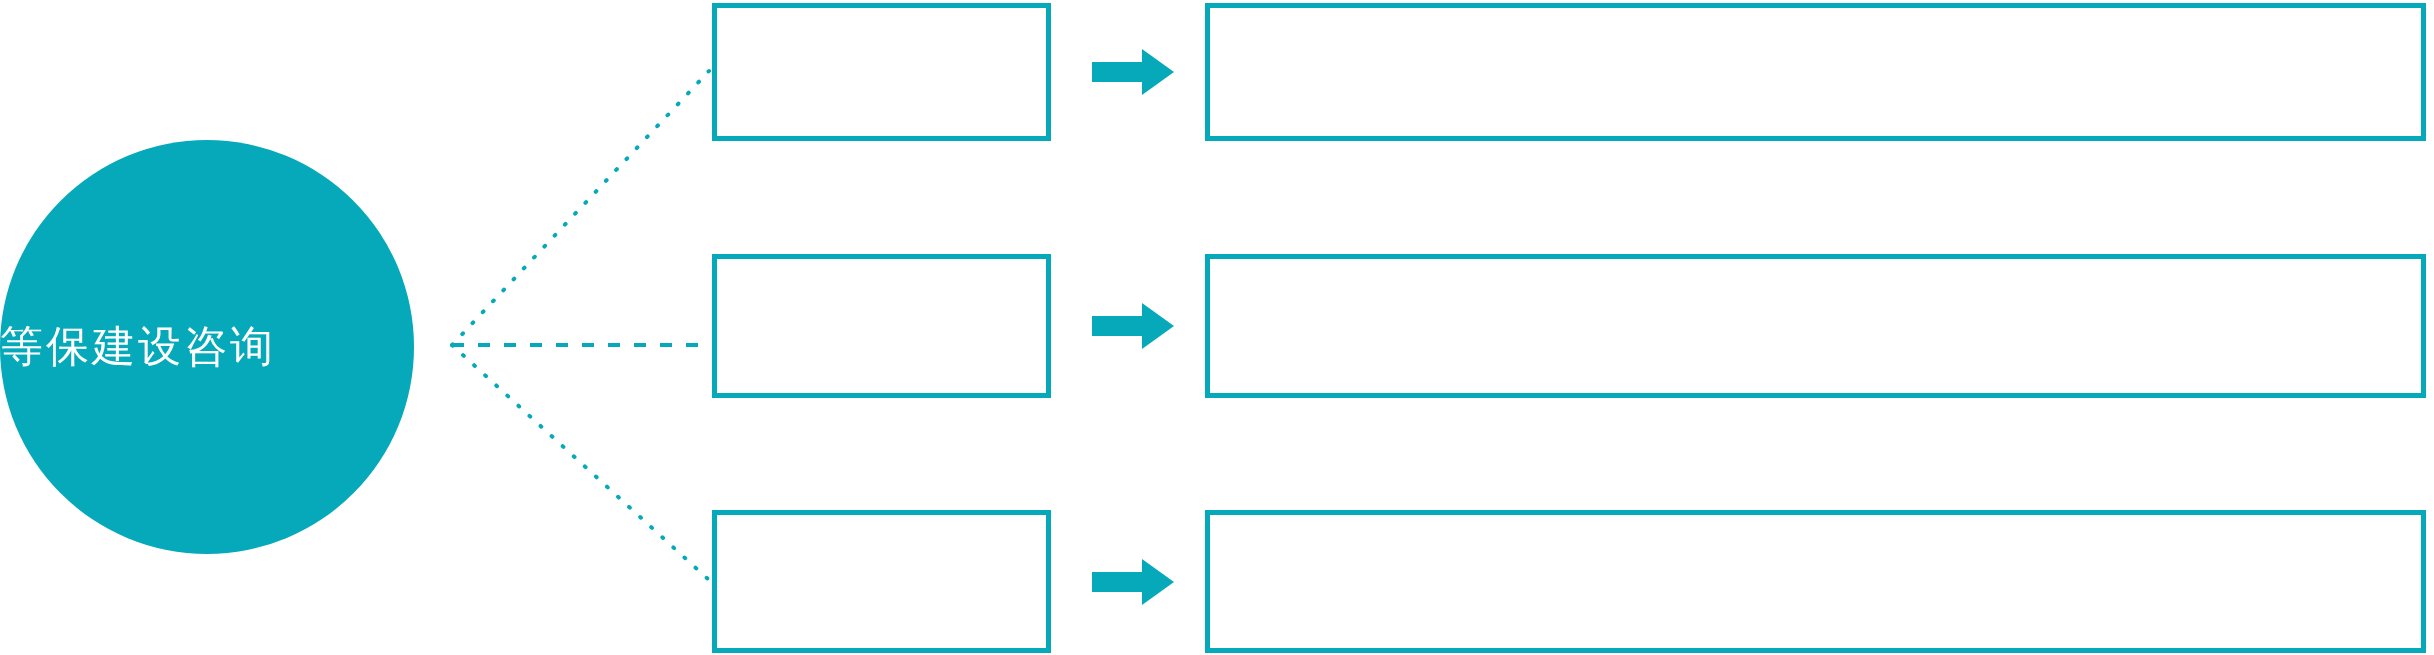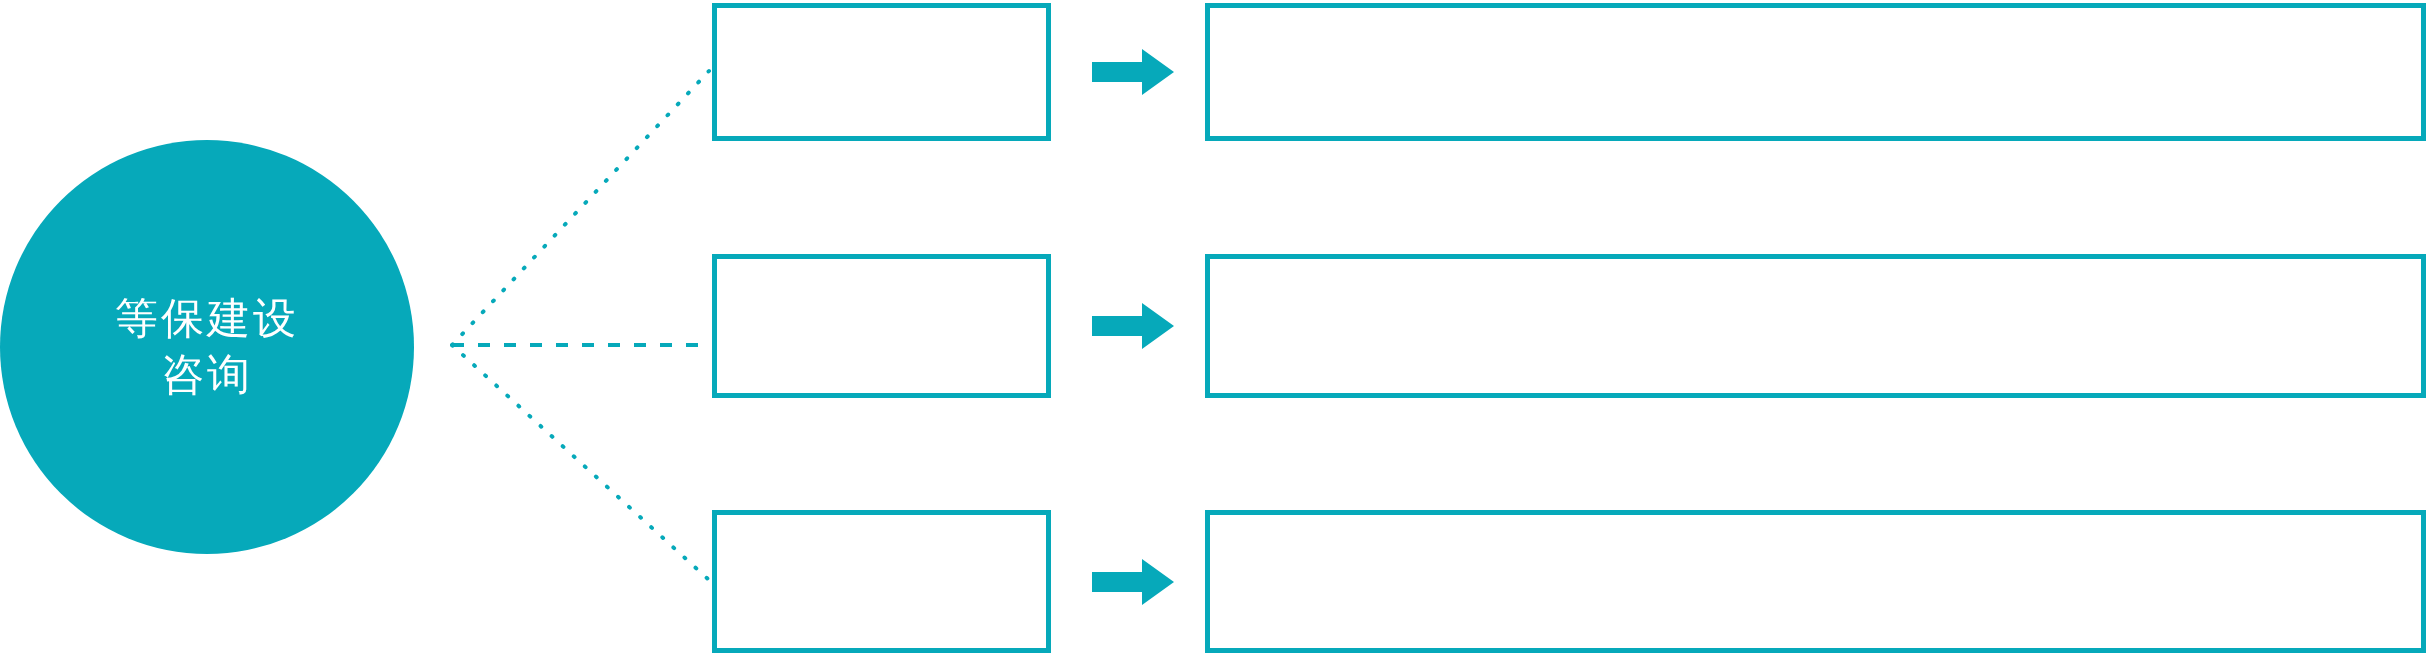--- a/index.html
+++ b/index.html
@@ -23,23 +23,23 @@
   
   .hub-circle {
     position: absolute;
     left: 0px;
     top: 140px;
     width: 414px;
     height: 414px;
     border-radius: 50%;
     background: #06A9BA;
     display: flex;
-    flex-direction: column;
+    flex-direction: row;
     align-items: center;
-    justify-content: center;
+    justify-content: flex-start;
     box-sizing: border-box;
   }
   .hub-line {
     color: #ffffff;
     font-size: 43px;
     line-height: 1.30;
     letter-spacing: 3px;
     white-space: nowrap;
     font-weight: 400;
     text-align: center;

